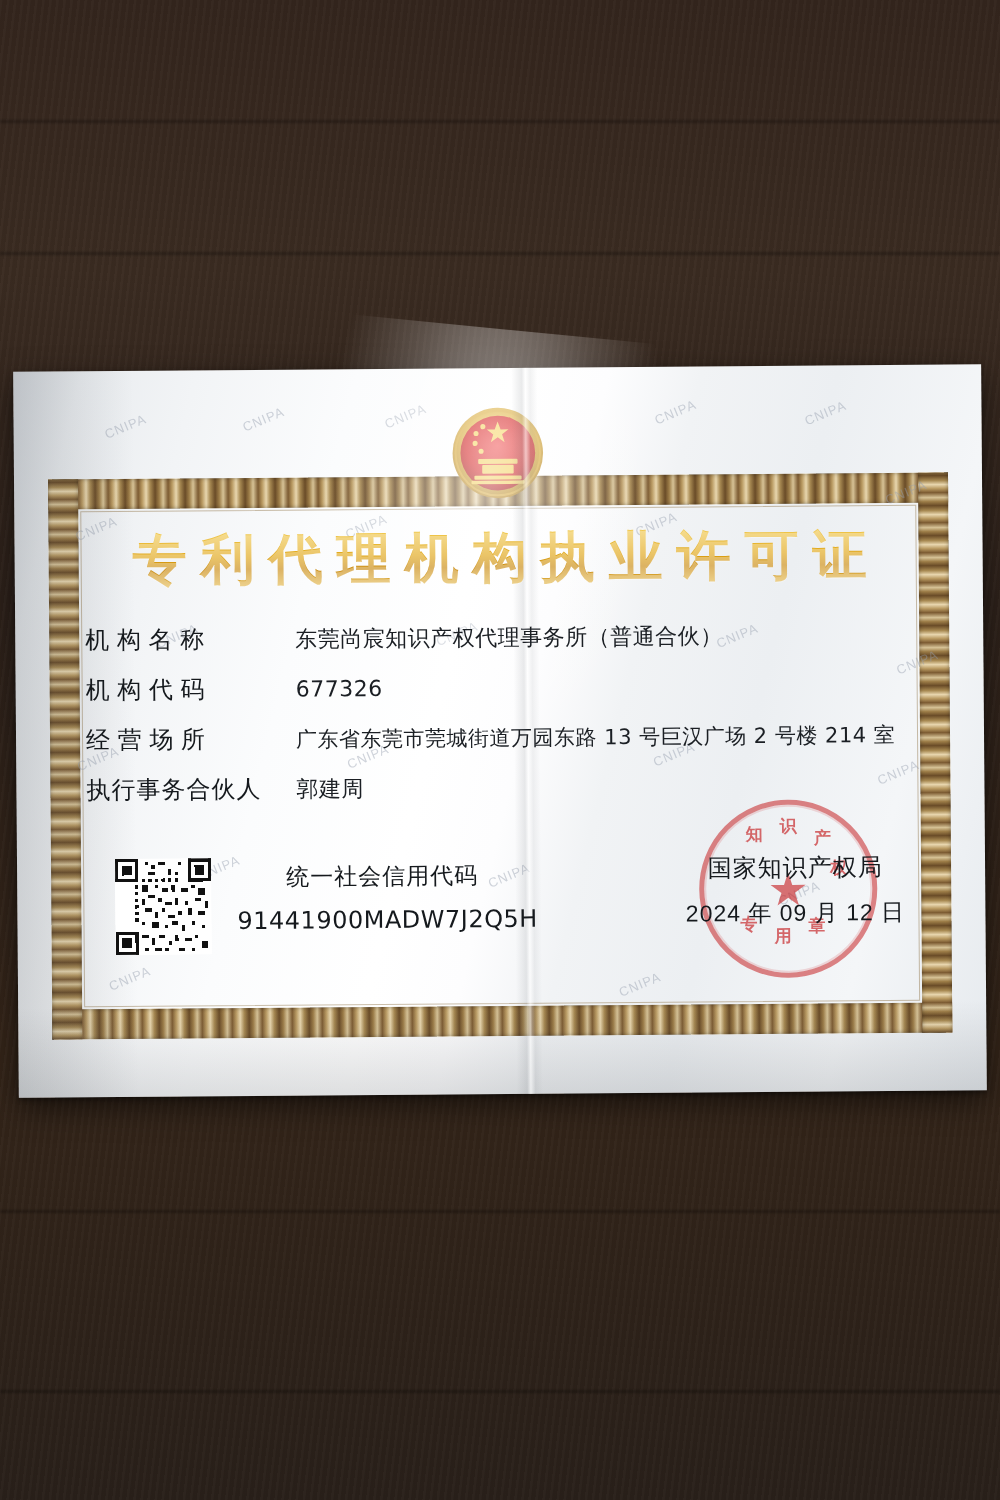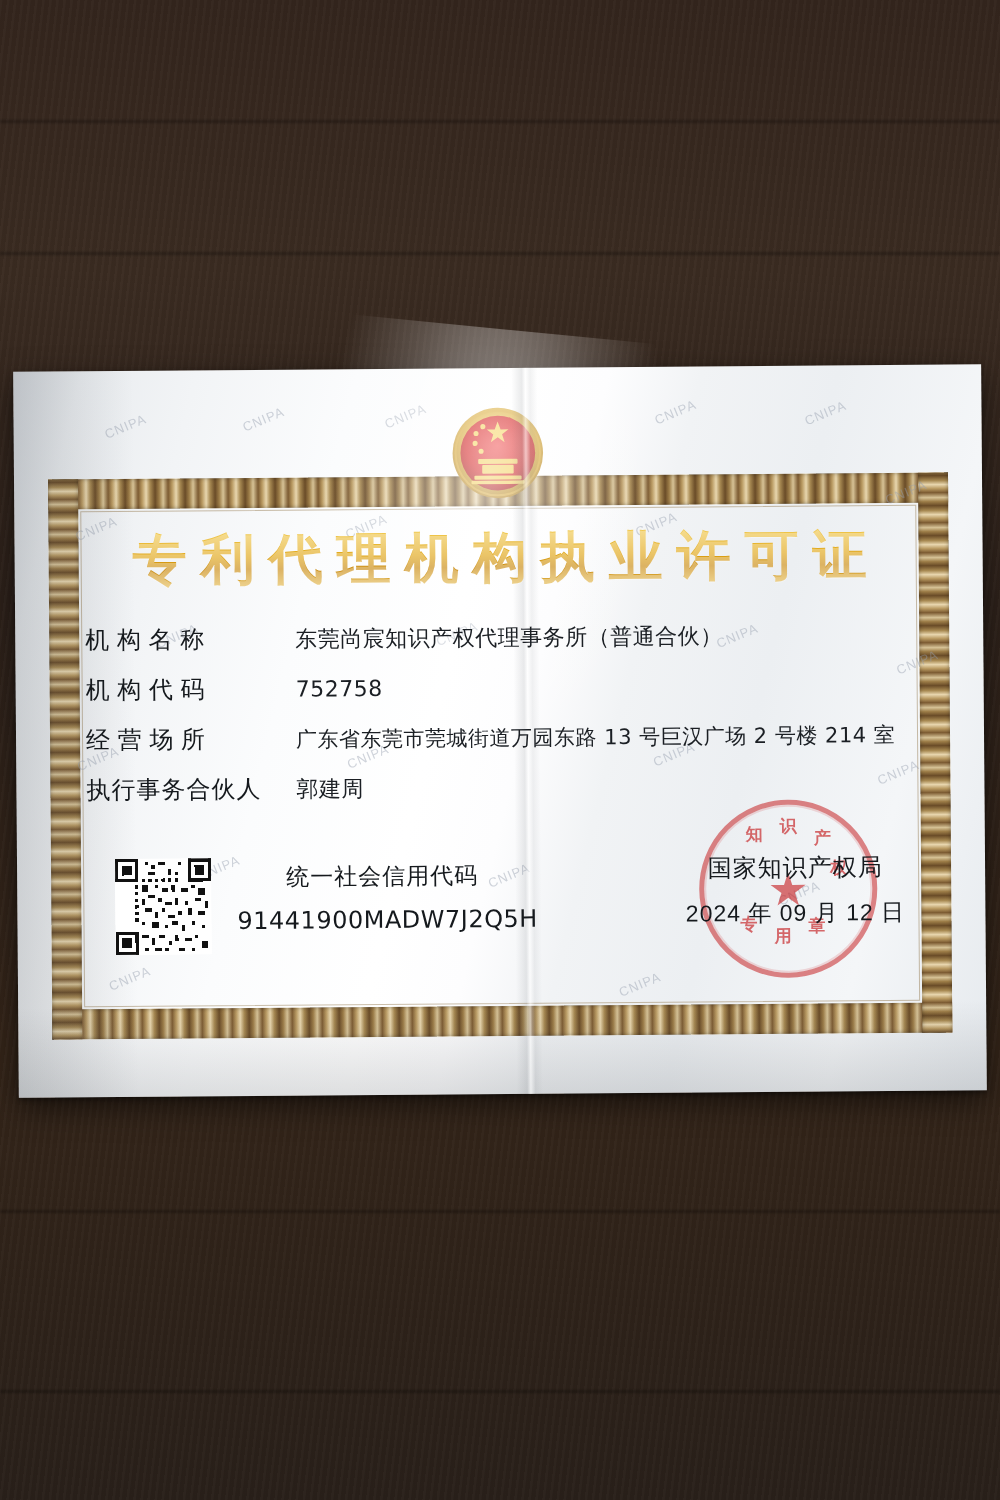--- a/index.html
+++ b/index.html
@@ -402,21 +402,21 @@
     <div id="content">
       <div id="title">专利代理机构执业许可证</div>
 
       <div class="field-row">
         <span class="field-label">机 构 名 称</span>
         <span class="field-value">东莞尚宸知识产权代理事务所（普通合伙）</span>
       </div>
 
       <div class="field-row">
         <span class="field-label">机 构 代 码</span>
-        <span class="field-value">752758</span>
+        <span class="field-value">677326</span>
       </div>
 
       <div class="field-row">
         <span class="field-label">经 营 场 所</span>
         <span class="field-value small">广东省东莞市莞城街道万园东路 13 号巨汉广场 2 号楼 214 室</span>
       </div>
 
       <div class="field-row">
         <span class="field-label tight">执行事务合伙人</span>
         <span class="field-value">郭建周</span>

